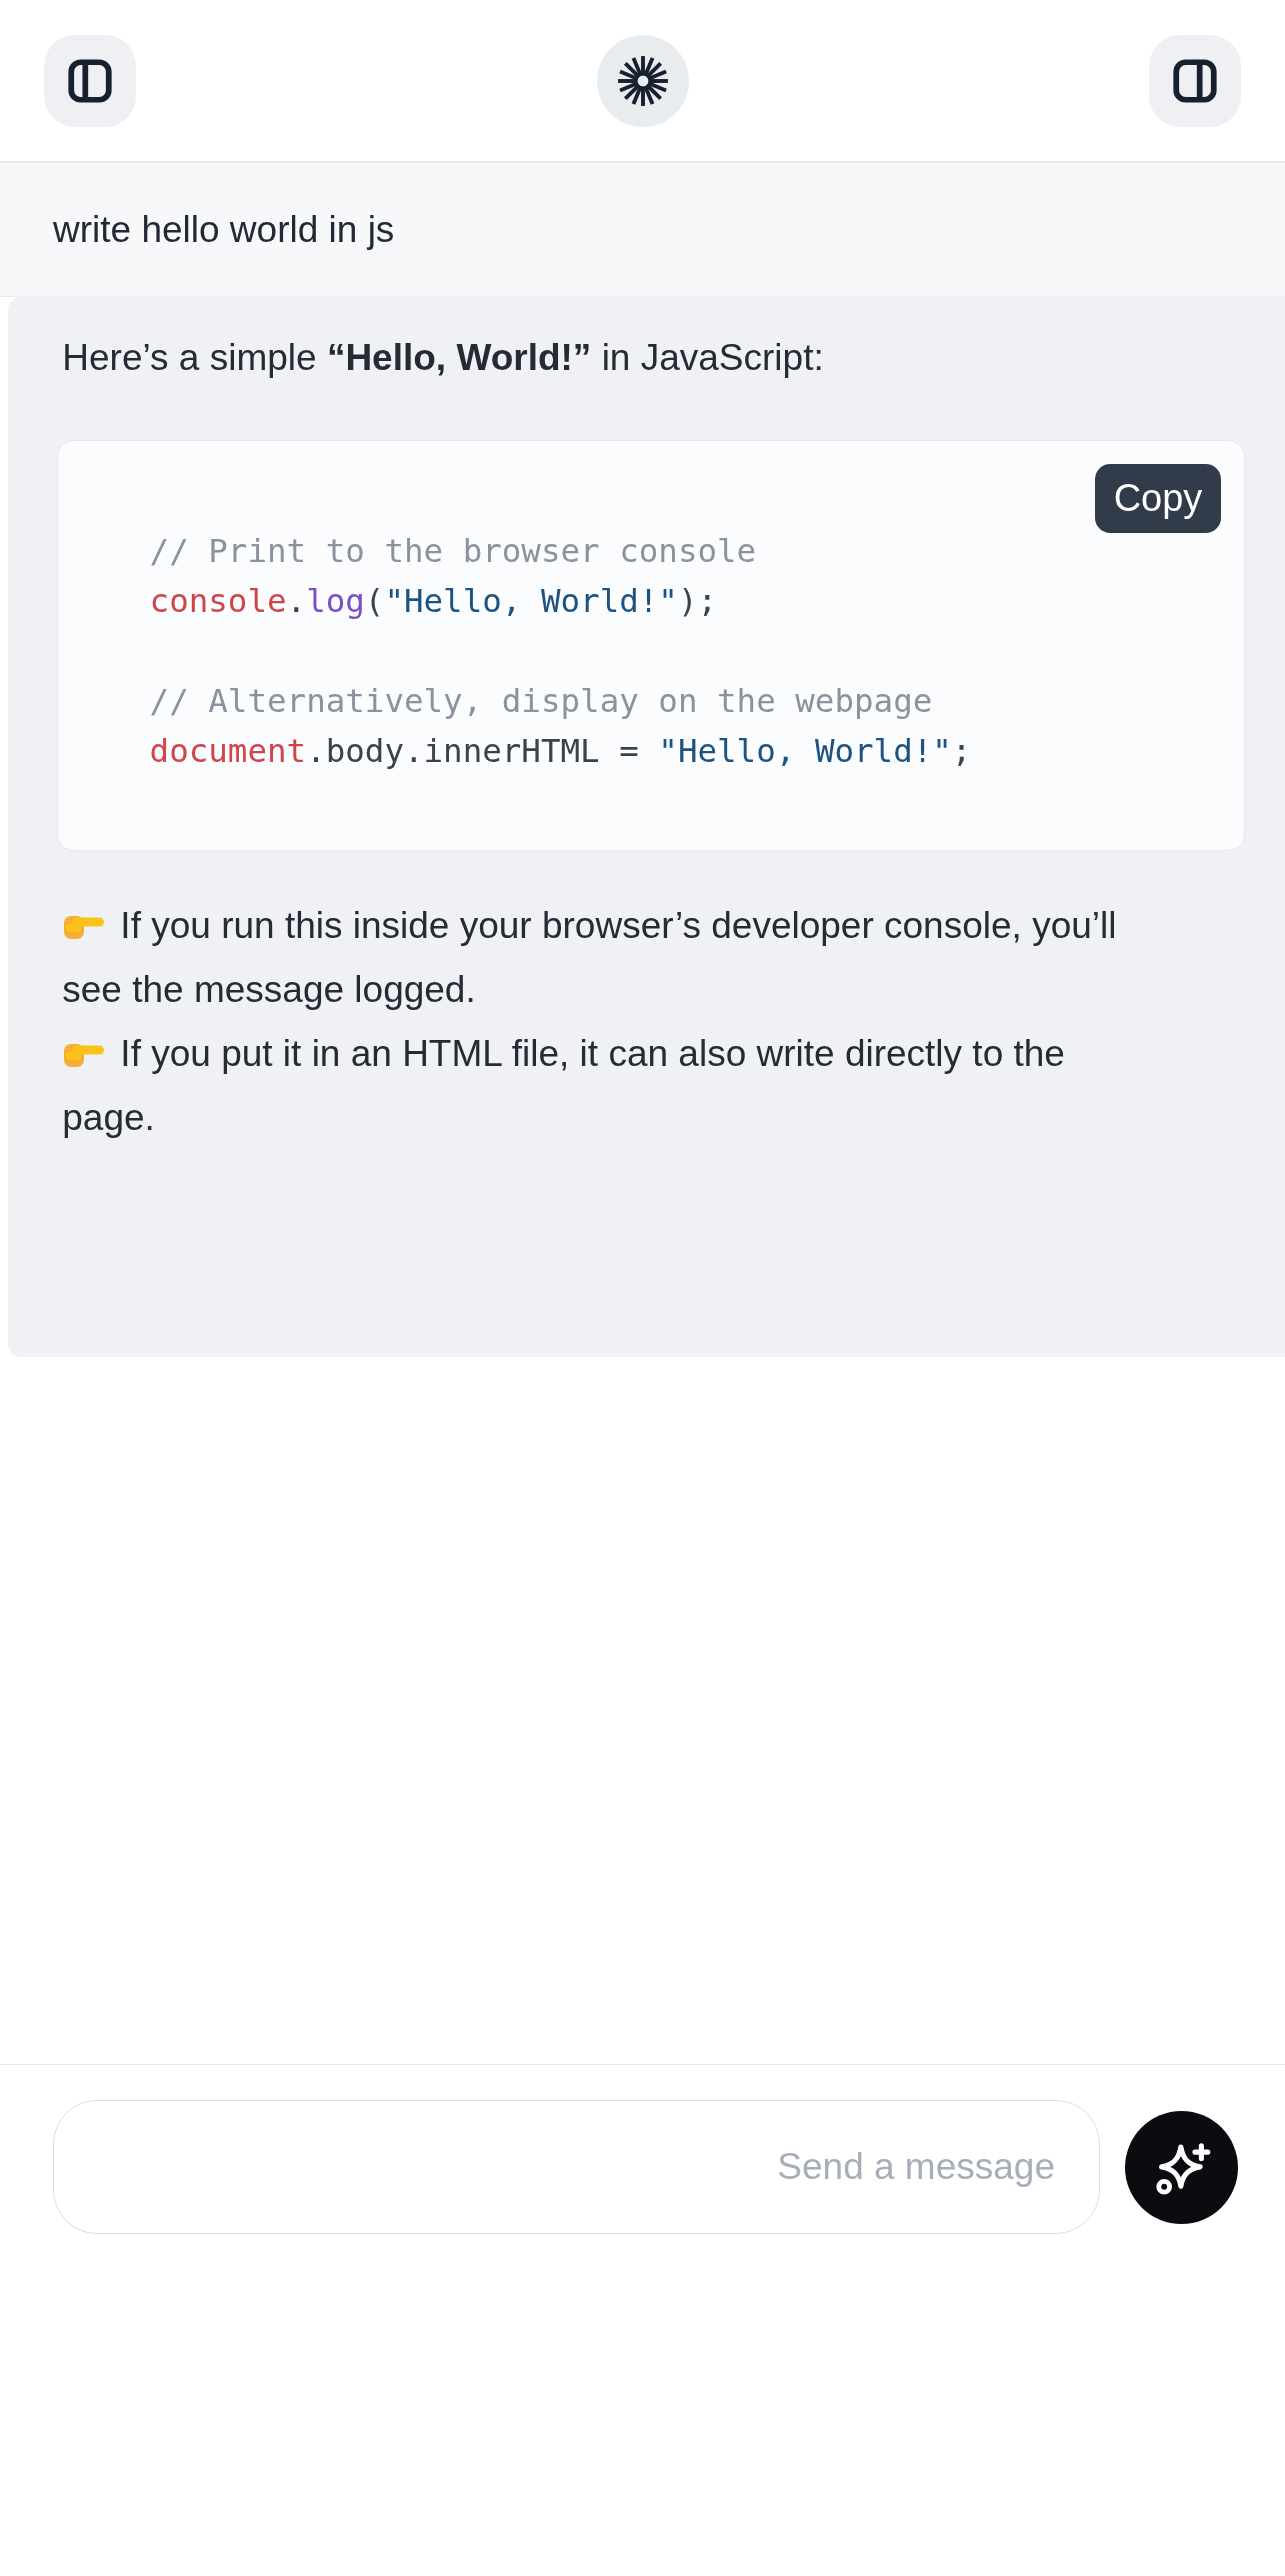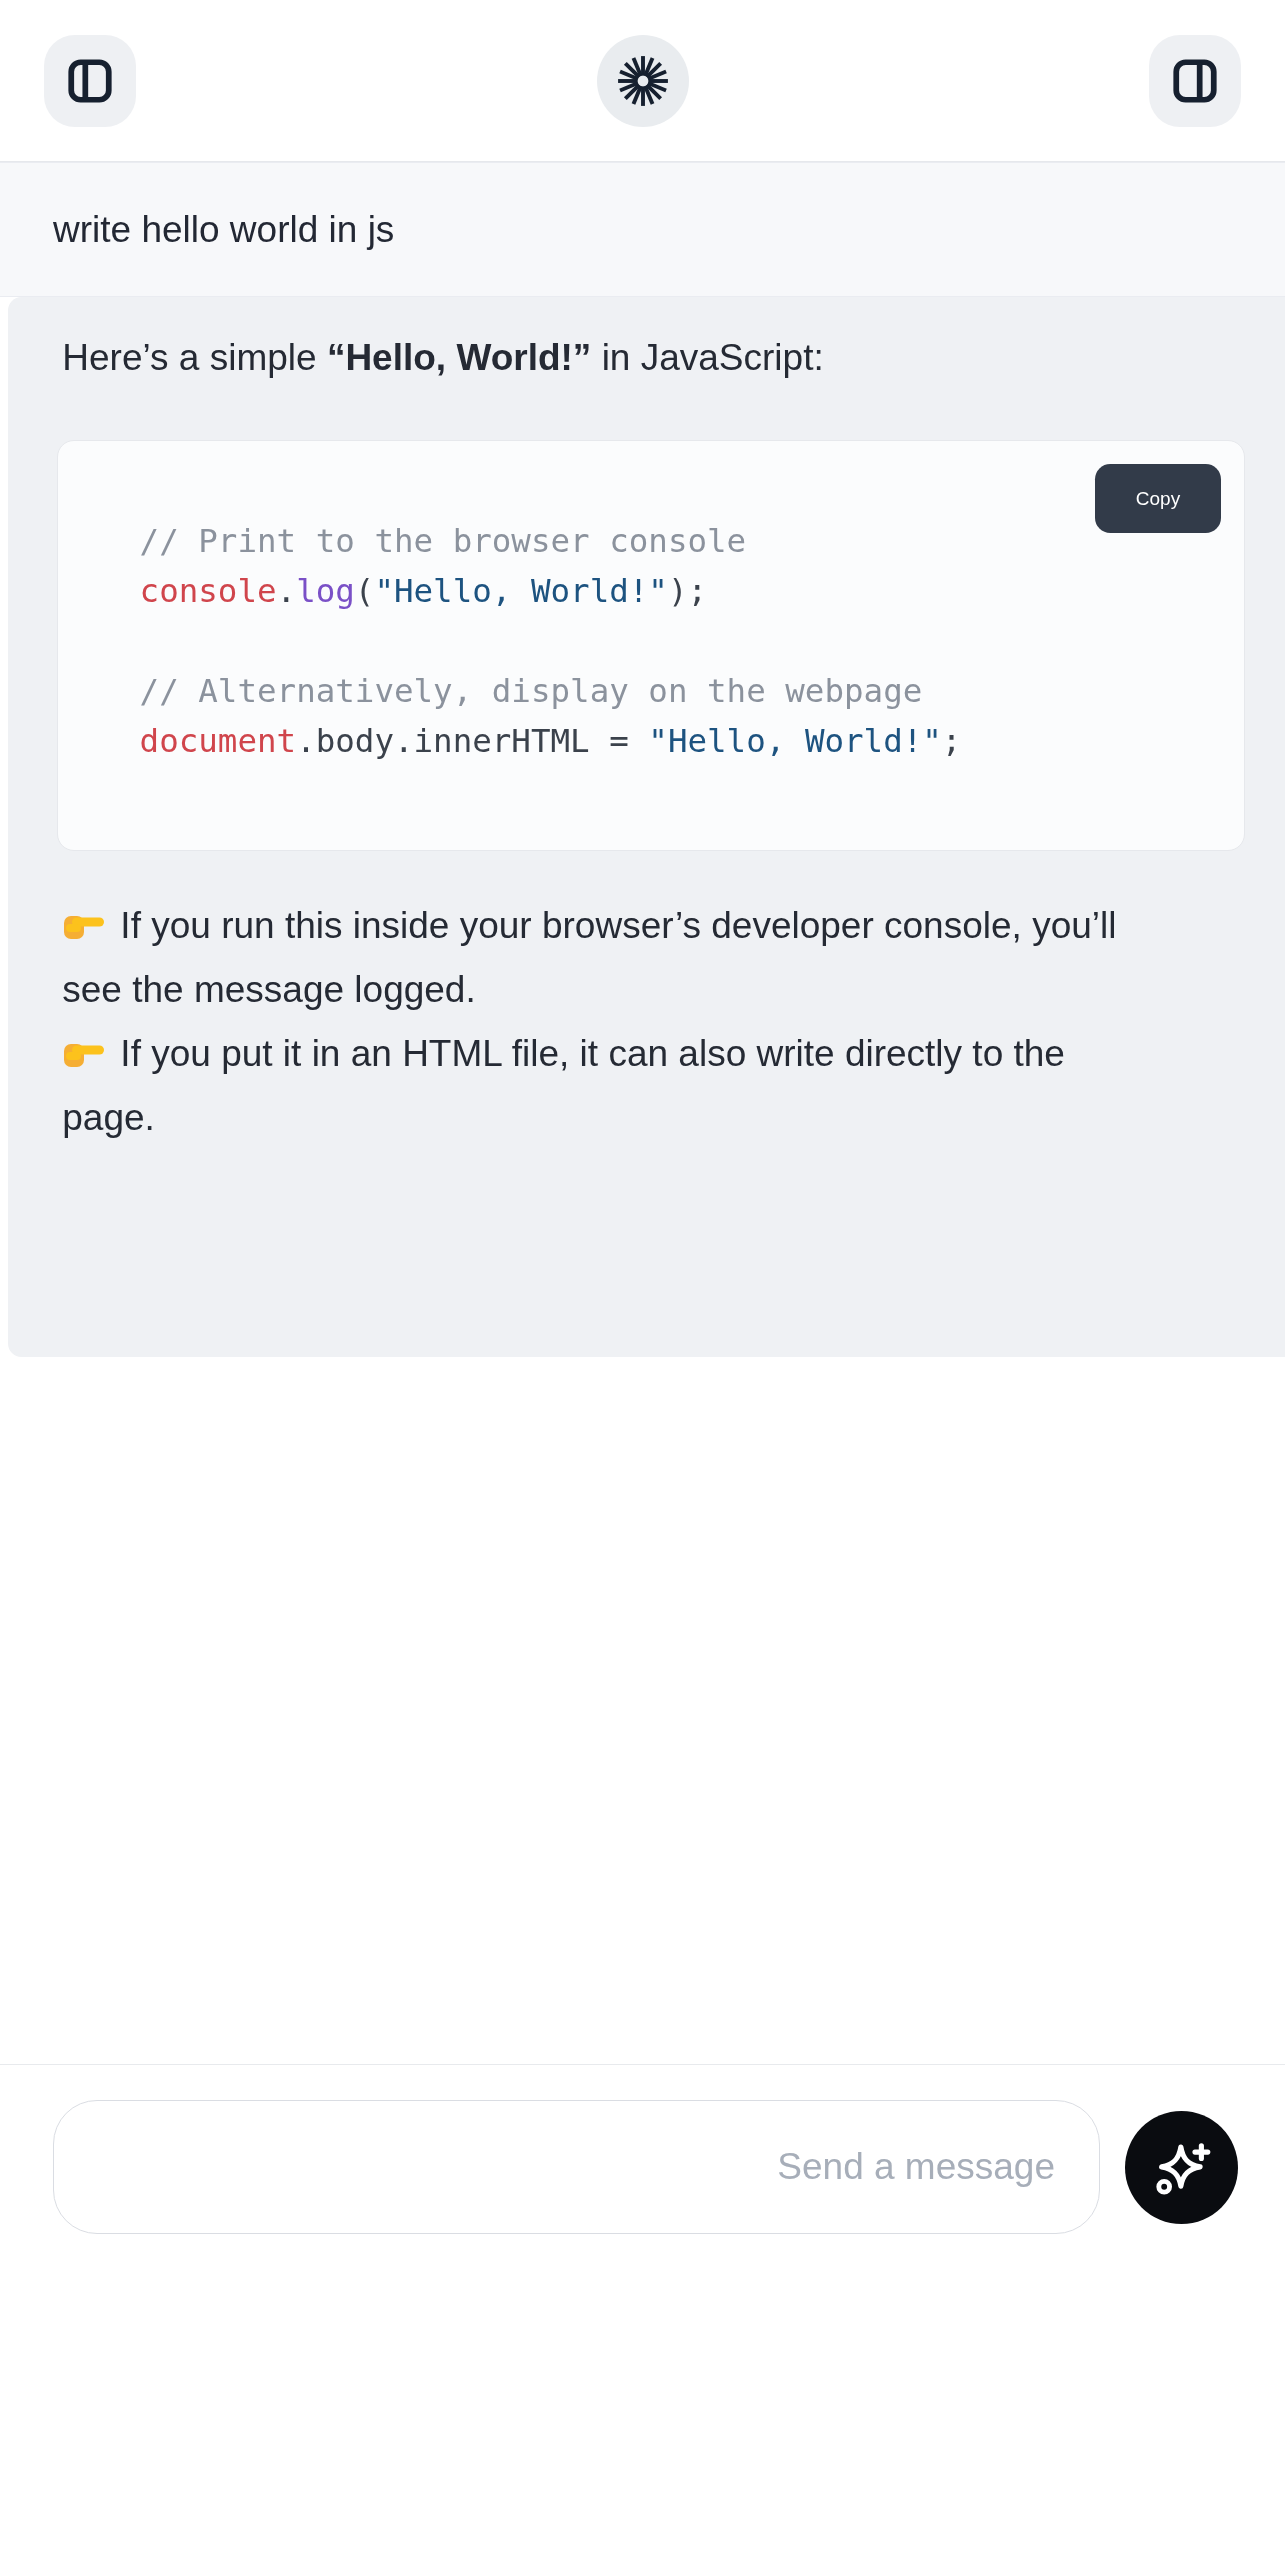--- a/index.html
+++ b/index.html
@@ -34,30 +34,30 @@
   .assistant-band{margin-left:7.6px;height:1060px;box-sizing:border-box;background:var(--assistant-bubble-bg,#eff1f4);
                   border-radius:13.4px 0 0 13.4px;padding:29px 40px 0 49px;}
   .assistant-band p{margin:0;padding-left:5.7px;font-size:37px;line-height:64px;color:#252a34;}
   .para1{margin-top:43px !important;}
   .para2{margin-top:36px !important;}
   .emoji-hand{display:inline-block;vertical-align:-6.7px;margin-right:3.8px;}
 
   
   .codeblock{position:relative;margin-top:50px;height:411px;box-sizing:border-box;
              background:#fbfcfd;border:1.9px solid #e6e8ec;border-radius:17px;}
-  .codeblock pre{margin:4px;padding:71px 29px 0 78px;font-family:"DejaVu Sans Mono","Liberation Mono",monospace;
+  .codeblock pre{margin:14px;padding:71px 29px 0 78px;font-family:"DejaVu Sans Mono","Liberation Mono",monospace;
                  font-size:32.5px;line-height:50px;white-space:pre;color:#3b424c;}
   .tok-plain{color:#3b424c;}
   .tok-comment{color:var(--code-comment,#8b929d);}
   .tok-red{color:var(--code-keyword,#d0454c);}
   .tok-purple{color:var(--code-function,#7a50c7);}
   .tok-string{color:var(--code-string,#1d5380);}
   .copy-btn{position:absolute;top:23px;right:23px;width:126px;height:69px;border:none;cursor:pointer;
             background:var(--copy-button-bg,#323b49);color:#fff;border-radius:15.3px;
-            font-family:inherit;font-size:19px;font-weight:500;display:flex;align-items:center;justify-content:center;}
+            font-family:inherit;font-size:38px;font-weight:500;display:flex;align-items:center;justify-content:center;}
 
   
   .spacer{height:707px;background:#fff;}
   .composer{height:204px;border-top:1.9px solid #e8eaed;background:#fff;display:flex;align-items:center;
             padding-left:53px;box-sizing:content-box;}
   .msg-input{width:1047px;height:134px;box-sizing:border-box;border:1.9px solid #dadde3;border-radius:44px;
              padding:0 44px;font-family:inherit;font-size:37px;color:#232834;background:#fff;outline:none;text-align:right;}
   .msg-input::placeholder{color:#a7aeb9;}
   .send-btn{width:113px;height:113px;border-radius:50%;border:none;cursor:pointer;margin-left:25px;
             background:var(--send-button-bg,#0a0c10);display:flex;align-items:center;justify-content:center;padding:0;}

